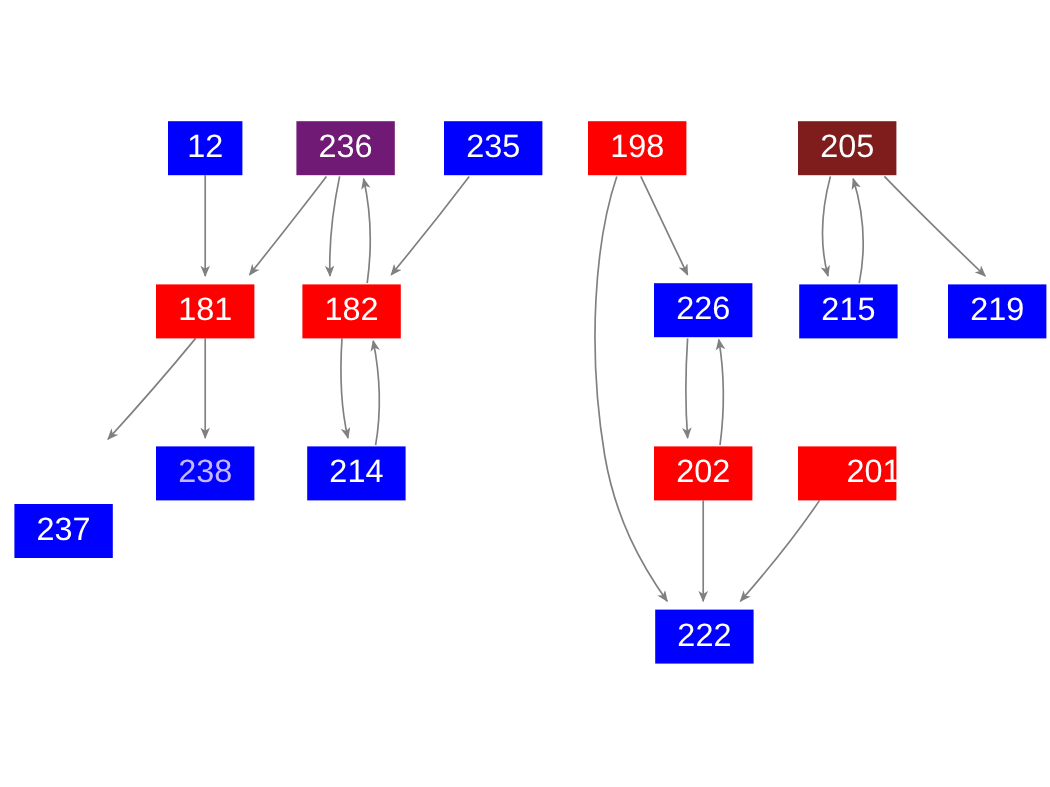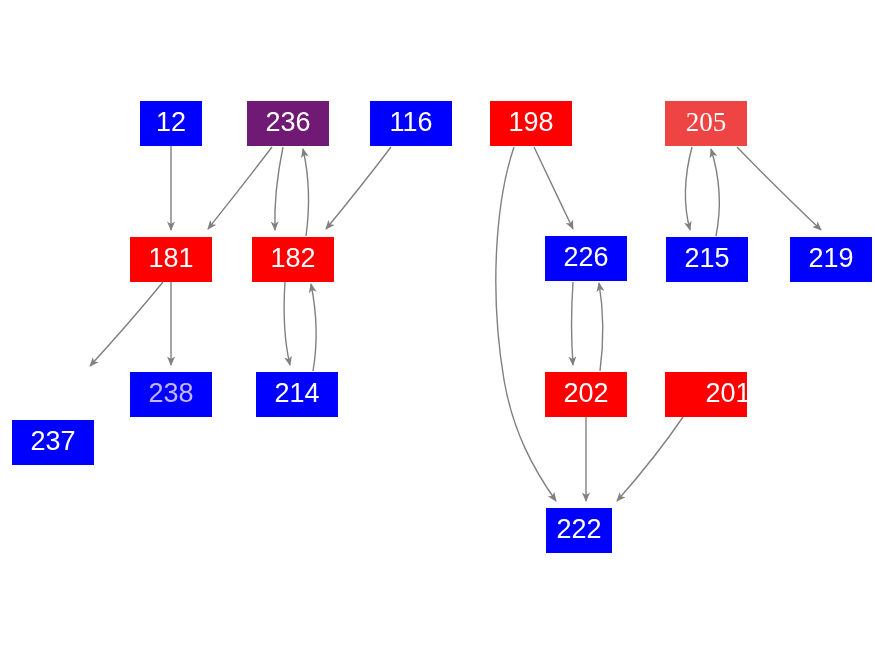--- a/index.html
+++ b/index.html
@@ -80,26 +80,26 @@
   </svg>
 
   <div id="nodes">
       <div class="node" style="left: 140px; top: 101px; width: 62px; height: 45px; background: rgb(0, 0, 255); color: rgb(255, 255, 255);">
         <span class="node-label">12</span>
       </div>
       <div class="node" style="left: 247px; top: 101px; width: 82px; height: 45px; background: #701a75; color: rgb(255, 255, 255);">
         <span class="node-label">236</span>
       </div>
       <div class="node" style="left: 370px; top: 101px; width: 82px; height: 45px; background: rgb(0, 0, 255); color: rgb(255, 255, 255);">
-        <span class="node-label">116</span>
+        <span class="node-label">235</span>
       </div>
       <div class="node" style="left: 490px; top: 101px; width: 82px; height: 45px; background: rgb(255, 0, 0); color: rgb(255, 255, 255);">
         <span class="node-label">198</span>
       </div>
-      <div class="node" style="left: 665px; top: 101px; width: 82px; height: 45px; background: #ef4444; color: rgb(255, 255, 255); font-family: Liberation Serif, serif;">
+      <div class="node" style="left: 665px; top: 101px; width: 82px; height: 45px; background: #7f1d1d; color: rgb(255, 255, 255);">
         <span class="node-label">205</span>
       </div>
       <div class="node" style="left: 130px; top: 237px; width: 82px; height: 45px; background: rgb(255, 0, 0); color: rgb(255, 255, 255);">
         <span class="node-label">181</span>
       </div>
       <div class="node" style="left: 252px; top: 237px; width: 82px; height: 45px; background: rgb(255, 0, 0); color: rgb(255, 255, 255);">
         <span class="node-label">182</span>
       </div>
       <div class="node" style="left: 545px; top: 236px; width: 82px; height: 45px; background: rgb(0, 0, 255); color: rgb(255, 255, 255);">
         <span class="node-label">226</span>
@@ -118,18 +118,18 @@
       </div>
       <div class="node" style="left: 256px; top: 372px; width: 82px; height: 45px; background: rgb(0, 0, 255); color: rgb(255, 255, 255);">
         <span class="node-label">214</span>
       </div>
       <div class="node" style="left: 545px; top: 372px; width: 82px; height: 45px; background: rgb(255, 0, 0); color: rgb(255, 255, 255);">
         <span class="node-label">202</span>
       </div>
       <div class="node" style="left: 665px; top: 372px; width: 82px; height: 45px; background: rgb(255, 0, 0); color: rgb(255, 255, 255); padding-left: 44px;">
         <span class="node-label">201</span>
       </div>
-      <div class="node" style="left: 546px; top: 508px; width: 66px; height: 45px; background: rgb(0, 0, 255); color: rgb(255, 255, 255); justify-content: center;">
+      <div class="node" style="left: 546px; top: 508px; width: 82px; height: 45px; background: rgb(0, 0, 255); color: rgb(255, 255, 255); justify-content: center;">
         <span class="node-label">222</span>
       </div>
     </div>
 
 </div>
 
 </body></html>

